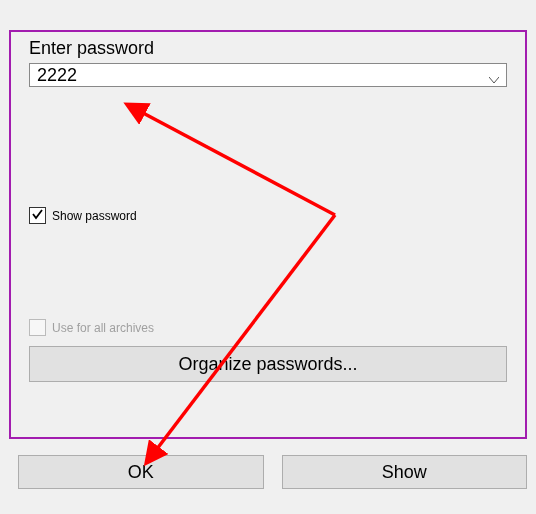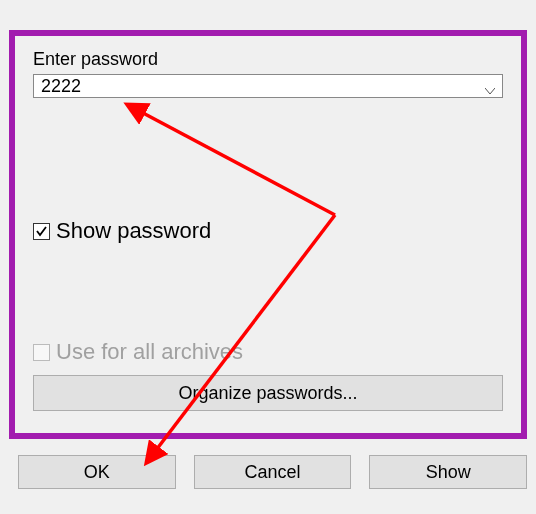--- a/index.html
+++ b/index.html
@@ -9,22 +9,22 @@
       width: 536px;
       height: 514px;
       position: relative;
     }
     .panel {
       position: absolute;
       left: 9px;
       right: 9px;
       top: 30px;
       bottom: 75px;
-      border: 6px solid #a21caf;
-      padding: 13px 18px 20px 18px;
+      border: 2px solid #a21caf;
+      padding: 6px 18px 20px 18px;
       background: #f0f0f0;
     }
     .label {
       font-size: 18px;
       color: #000;
       margin-bottom: 4px;
     }
     .pw-row {
       position: relative;
       margin-bottom: 10px;
@@ -47,21 +47,21 @@
       display: flex;
       align-items: center;
       justify-content: center;
       cursor: pointer;
     }
     .pw-dropdown svg { width: 10px; height: 6px; }
     .cb-row {
       display: flex;
       align-items: center;
       gap: 6px;
-      font-size: 22px;
+      font-size: 12px;
       color: #000;
     }
     .cb-row.disabled { color: #a0a0a0; }
     .cb {
       width: 17px;
       height: 17px;
       border: 1px solid #333;
       background: #fff;
       display: inline-flex;
       align-items: center;
@@ -135,21 +135,20 @@
   <div class="cb-row use-all disabled">
     <span class="cb disabled"></span>
     <span>Use for all archives</span>
   </div>
 
   <button class="organize-btn">Organize passwords...</button>
 </div>
 
 <div class="button-row">
   <button>OK</button>
-  <button>Cancel</button>
   <button>Show</button>
 </div>
 
 <svg class="arrows" width="536" height="514">
   <defs>
     <marker id="ah" markerWidth="7" markerHeight="7" refX="5.5" refY="3.5" orient="auto">
       <polygon points="0,0 7,3.5 0,7" fill="#ff0000"></polygon>
     </marker>
   </defs>
   <line x1="335" y1="215" x2="128" y2="105" stroke="#ff0000" stroke-width="3.5" marker-end="url(#ah)"></line>

